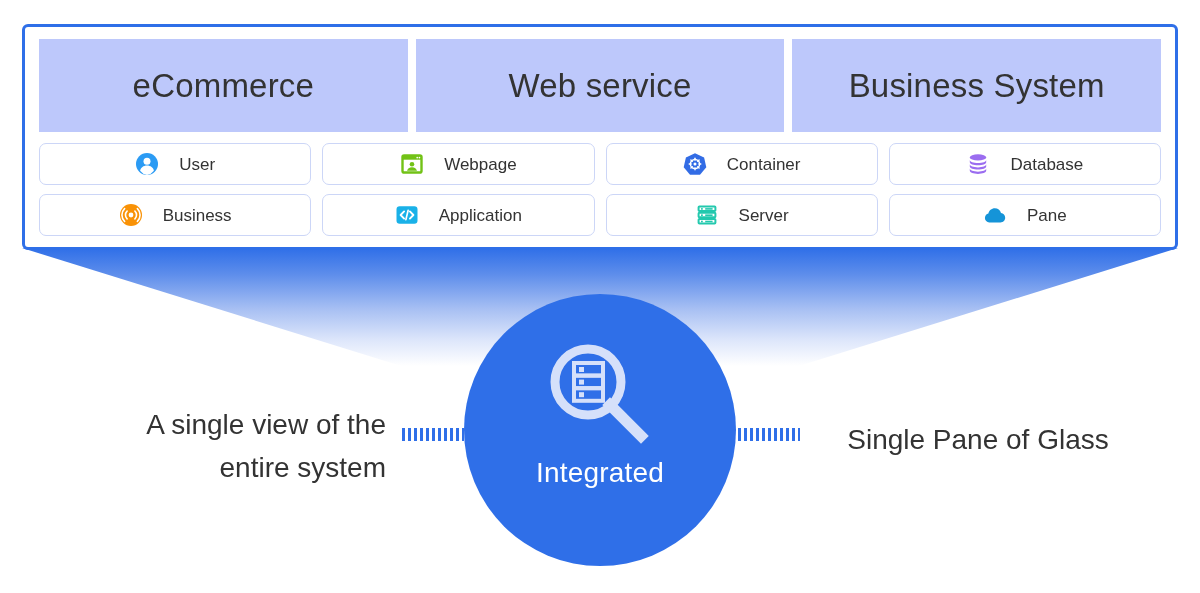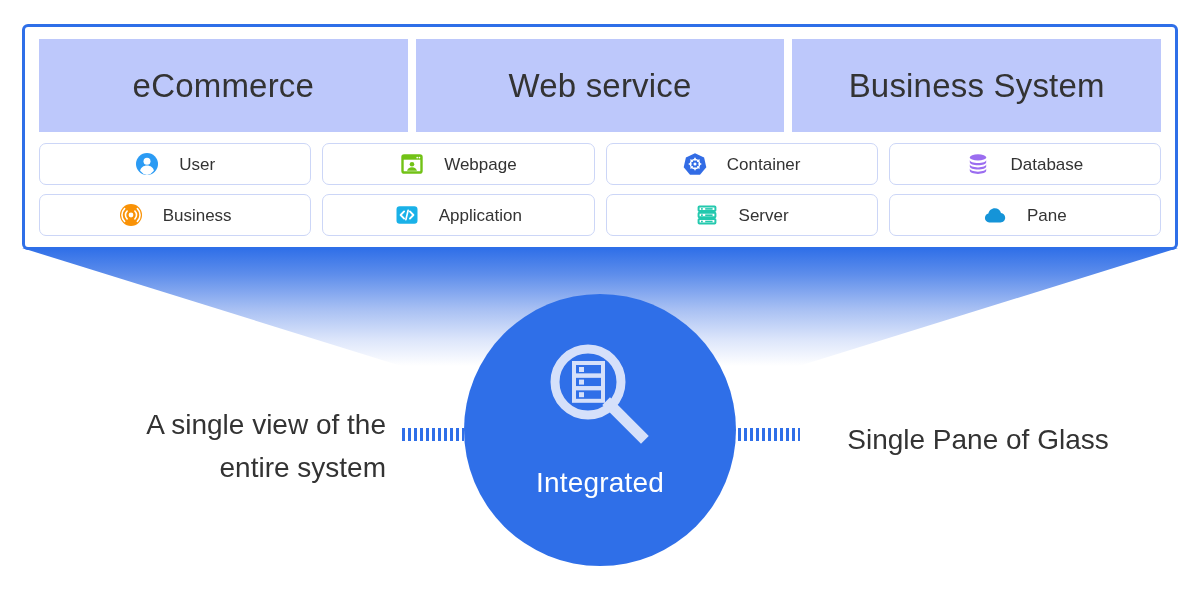--- a/index.html
+++ b/index.html
@@ -108,21 +108,21 @@
     display: flex;
     flex-direction: column;
     align-items: center;
   }
   .hub-glass {
     margin-top: 47px;
     width: 112px;
     height: 104px;
   }
   .hub-title {
-    margin-top: 18px;
+    margin-top: 8px;
     text-align: center;
     color: #ffffff;
     font-size: 28px;
     line-height: 1.45;
     letter-spacing: 0.2px;
   }
 
   
   .caption {
     position: absolute;

